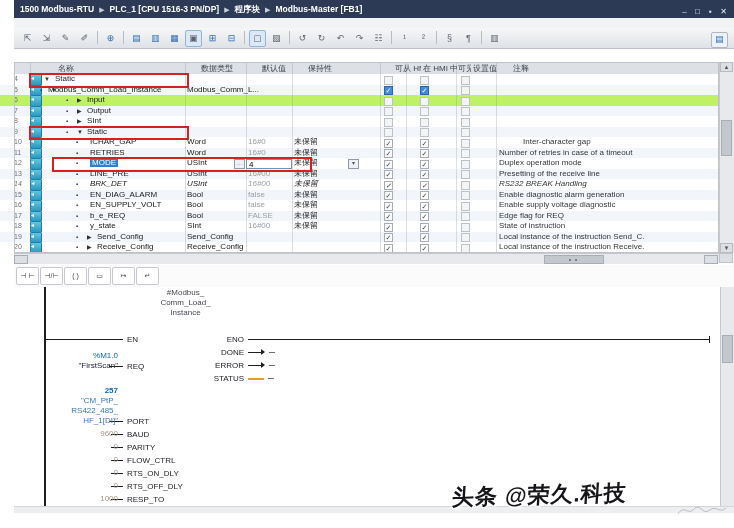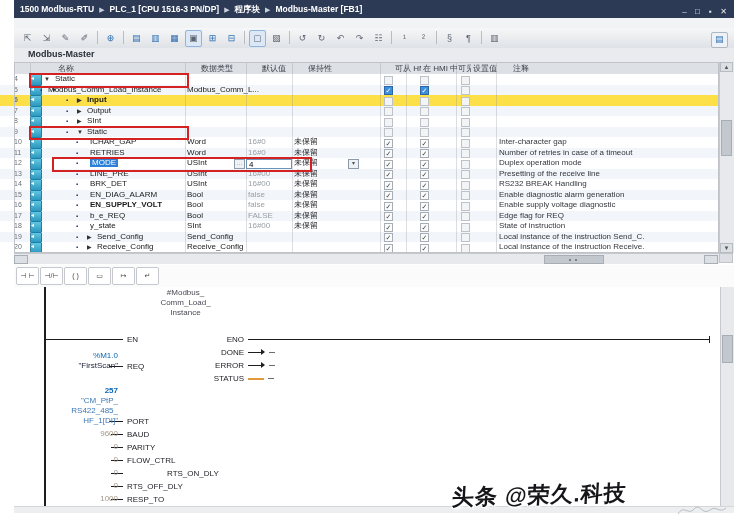--- a/index.html
+++ b/index.html
@@ -106,23 +106,20 @@
     <div class="abs wctrl" id="wctrl"><span>–</span><span>□</span><span>▪</span><span>✕</span></div>
   </div>
 
   <div class="abs substrip"></div>
 
   <div class="abs toolbar">
     <div class="abs tbicons" id="tbicons"><span class="tbi">⇱</span><span class="tbi">⇲</span><span class="tbi">✎</span><span class="tbi">✐</span><span class="tbsep"></span><span class="tbi accent">⊕</span><span class="tbsep"></span><span class="tbi accent">▤</span><span class="tbi accent">▥</span><span class="tbi accent">▦</span><span class="tbi active">▣</span><span class="tbi accent">⊞</span><span class="tbi accent">⊟</span><span class="tbsep"></span><span class="tbi active">▢</span><span class="tbi">▧</span><span class="tbsep"></span><span class="tbi">↺</span><span class="tbi">↻</span><span class="tbi">↶</span><span class="tbi">↷</span><span class="tbi">☷</span><span class="tbsep"></span><span class="tbi">¹</span><span class="tbi">²</span><span class="tbsep"></span><span class="tbi">§</span><span class="tbi">¶</span><span class="tbsep"></span><span class="tbi">▥</span></div>
     <div class="abs tbright" id="tbright">▤</div>
   </div>
 
-  <div class="abs sectionbar">
-    <span>Modbus-Master</span>
-  </div>
 
   <div class="abs thead" id="thead">
       <span style="left: 44px; max-width: 200px;">名称</span>
       <span style="left: 187px; max-width: 200px;">数据类型</span>
       <span style="left: 248px; max-width: 200px;">默认值</span>
       <span style="left: 294px; max-width: 200px;">保持性</span>
       <span style="left: 381px; max-width: 26px;">可从 HMI ...</span>
       <span style="left: 409px; max-width: 48px;">在 HMI 中可见</span>
       <span style="left: 459px; max-width: 200px;">设置值</span>
       <span style="left: 499px; max-width: 200px;">注释</span>
@@ -141,21 +138,21 @@
         <div class="cell rownum">5</div>
         <div class="tagicon cell"></div>
         <div class="cell bullet" style="left: 40px;">▪</div>
         <div class="cell arrow" style="left: 51px;">▼</div>
         <div class="cell" style="left: 48px;">Modbus_Comm_Load_Instance</div>
         <div class="cell" style="left: 187px; color: rgb(26, 26, 26);">Modbus_Comm_L...</div>
         <div class="cb blue" style="left: 384px;">✓</div>
         <div class="cb blue" style="left: 420px;">✓</div>
         <div class="cb empty" style="left: 461px;"></div>
       </div>
-      <div class="abs trow" style="top: 95px; background: #fde047; font-weight: bold;">
+      <div class="abs trow" style="top: 95px; background: #bef264;">
         <div class="cell rownum">6</div>
         <div class="tagicon cell"></div>
         <div class="cell bullet" style="left: 66px;">▪</div>
         <div class="cell arrow" style="left: 77px;">▶</div>
         <div class="cell" style="left: 87px;">Input</div>
         <div class="cb empty" style="left: 384px;"></div>
         <div class="cb empty" style="left: 420px;"></div>
         <div class="cb empty" style="left: 461px;"></div>
       </div>
       <div class="abs trow" style="top: 105.5px; background: rgb(242, 245, 249);">
@@ -192,21 +189,21 @@
         <div class="cell rownum">10</div>
         <div class="tagicon cell"></div>
         <div class="cell bullet" style="left: 76px;">▪</div>
         <div class="cell" style="left: 90px;">ICHAR_GAP</div>
         <div class="cell" style="left: 187px; color: rgb(26, 26, 26);">Word</div>
         <div class="cell graytxt" style="left: 248px;">16#0</div>
         <div class="cell" style="left: 294px; color: rgb(38, 38, 43);">未保留</div>
         <div class="cb" style="left: 384px;">✓</div>
         <div class="cb" style="left: 420px;">✓</div>
         <div class="cb empty" style="left: 461px;"></div>
-        <div class="cell" style="left: 499px; color: rgb(51, 54, 60);">Inter-character gap</div>
+        <div class="cell" style="left: 523px; color: rgb(51, 54, 60);">Inter-character gap</div>
       </div>
       <div class="abs trow" style="top: 147.5px; background: rgb(242, 245, 249);">
         <div class="cell rownum">11</div>
         <div class="tagicon cell"></div>
         <div class="cell bullet" style="left: 76px;">▪</div>
         <div class="cell" style="left: 90px;">RETRIES</div>
         <div class="cell" style="left: 187px; color: rgb(26, 26, 26);">Word</div>
         <div class="cell graytxt" style="left: 248px;">16#0</div>
         <div class="cell" style="left: 294px; color: rgb(38, 38, 43);">未保留</div>
         <div class="cb" style="left: 384px;">✓</div>
@@ -235,21 +232,21 @@
         <div class="cell bullet" style="left: 76px;">▪</div>
         <div class="cell" style="left: 90px;">LINE_PRE</div>
         <div class="cell" style="left: 187px; color: rgb(26, 26, 26);">USInt</div>
         <div class="cell graytxt" style="left: 248px;">16#00</div>
         <div class="cell" style="left: 294px; color: rgb(38, 38, 43);">未保留</div>
         <div class="cb" style="left: 384px;">✓</div>
         <div class="cb" style="left: 420px;">✓</div>
         <div class="cb empty" style="left: 461px;"></div>
         <div class="cell" style="left: 499px; color: rgb(51, 54, 60);">Presetting of the receive line</div>
       </div>
-      <div class="abs trow" style="top: 179px; background: rgb(255, 255, 255);">
+      <div class="abs trow" style="top: 179px; background: rgb(255, 255, 255); font-style: italic;">
         <div class="cell rownum">14</div>
         <div class="tagicon cell"></div>
         <div class="cell bullet" style="left: 76px;">▪</div>
         <div class="cell" style="left: 90px;">BRK_DET</div>
         <div class="cell" style="left: 187px; color: rgb(26, 26, 26);">USInt</div>
         <div class="cell graytxt" style="left: 248px;">16#00</div>
         <div class="cell" style="left: 294px; color: rgb(38, 38, 43);">未保留</div>
         <div class="cb" style="left: 384px;">✓</div>
         <div class="cb" style="left: 420px;">✓</div>
         <div class="cb empty" style="left: 461px;"></div>
@@ -265,21 +262,21 @@
         <div class="cell" style="left: 294px; color: rgb(38, 38, 43);">未保留</div>
         <div class="cb" style="left: 384px;">✓</div>
         <div class="cb" style="left: 420px;">✓</div>
         <div class="cb empty" style="left: 461px;"></div>
         <div class="cell" style="left: 499px; color: rgb(51, 54, 60);">Enable diagnostic alarm generation</div>
       </div>
       <div class="abs trow" style="top: 200px; background: rgb(255, 255, 255);">
         <div class="cell rownum">16</div>
         <div class="tagicon cell"></div>
         <div class="cell bullet" style="left: 76px;">▪</div>
-        <div class="cell" style="left: 90px; font-weight: bold;">EN_SUPPLY_VOLT</div>
+        <div class="cell" style="left: 90px;">EN_SUPPLY_VOLT</div>
         <div class="cell" style="left: 187px; color: rgb(26, 26, 26);">Bool</div>
         <div class="cell graytxt" style="left: 248px;">false</div>
         <div class="cell" style="left: 294px; color: rgb(38, 38, 43);">未保留</div>
         <div class="cb" style="left: 384px;">✓</div>
         <div class="cb" style="left: 420px;">✓</div>
         <div class="cb empty" style="left: 461px;"></div>
         <div class="cell" style="left: 499px; color: rgb(51, 54, 60);">Enable supply voltage diagnostic</div>
       </div>
       <div class="abs trow" style="top: 210.5px; background: rgb(242, 245, 249);">
         <div class="cell rownum">17</div>
@@ -399,21 +396,21 @@
       </div>
       <div class="pin" style="left: 113px; top: 141.5px;">BAUD</div>
       <div class="wire" style="left: 97px; top: 147px; width: 12px;"></div>
       <div class="operand" style="left: 4px; top: 142px; width: 100px; color: rgb(163, 151, 137);">9600</div>
       <div class="pin" style="left: 113px; top: 154.5px;">PARITY</div>
       <div class="wire" style="left: 97px; top: 160px; width: 12px;"></div>
       <div class="operand" style="left: 4px; top: 155px; width: 100px; color: rgb(163, 151, 137);">0</div>
       <div class="pin" style="left: 113px; top: 167.5px;">FLOW_CTRL</div>
       <div class="wire" style="left: 97px; top: 173px; width: 12px;"></div>
       <div class="operand" style="left: 4px; top: 168px; width: 100px; color: rgb(163, 151, 137);">0</div>
-      <div class="pin" style="left: 113px; top: 180.5px; margin-left: 40px;">RTS_ON_DLY</div>
+      <div class="pin" style="left: 113px; top: 180.5px;">RTS_ON_DLY</div>
       <div class="wire" style="left: 97px; top: 186px; width: 12px;"></div>
       <div class="operand" style="left: 4px; top: 181px; width: 100px; color: rgb(163, 151, 137);">0</div>
       <div class="pin" style="left: 113px; top: 193.5px;">RTS_OFF_DLY</div>
       <div class="wire" style="left: 97px; top: 199px; width: 12px;"></div>
       <div class="operand" style="left: 4px; top: 194px; width: 100px; color: rgb(163, 151, 137);">0</div>
       <div class="pin" style="left: 113px; top: 206.5px;">RESP_TO</div>
       <div class="wire" style="left: 97px; top: 212px; width: 12px;"></div>
       <div class="operand" style="left: 4px; top: 207px; width: 100px; color: rgb(163, 151, 137);">1000</div>
       <div class="pin" style="left: 174px; top: 46.5px; width: 56px; text-align: right;">ENO</div>
       <div class="wire" style="left: 234px; top: 52px; width: 462px;"></div>

